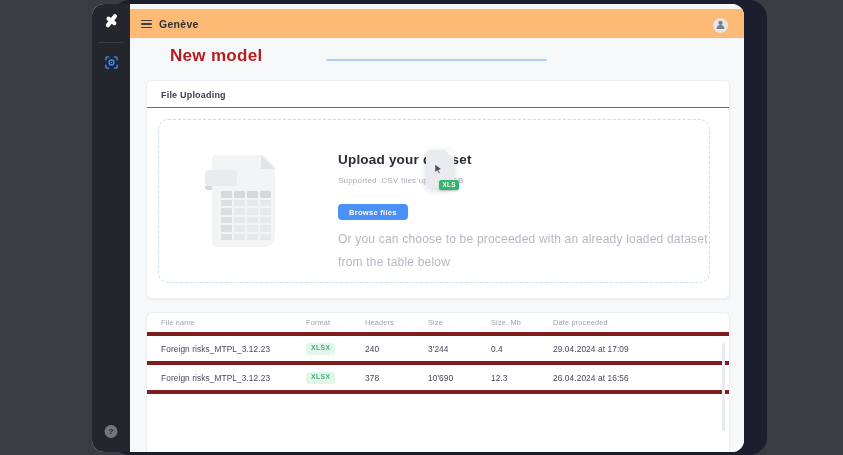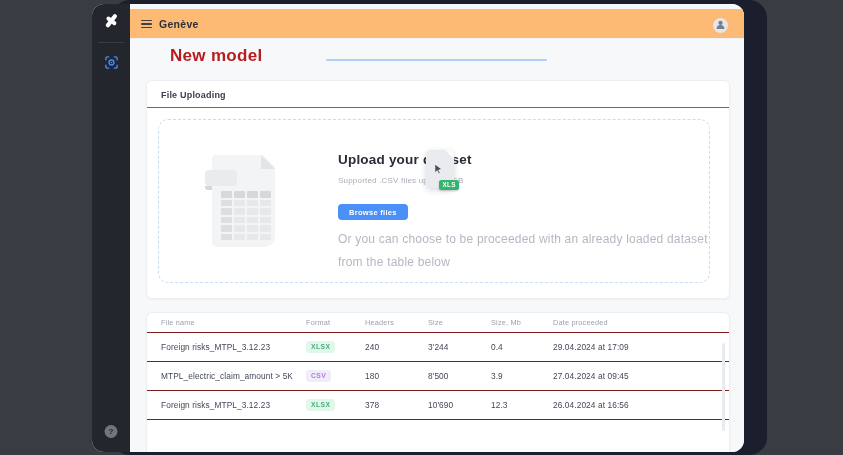--- a/index.html
+++ b/index.html
@@ -70,21 +70,21 @@
   .pg-select{display:flex;align-items:center;gap:2px;cursor:pointer;}
   .pg-value{font-size:7px;color:#3d4350;}
   .pg-caret{font-size:6px;color:#8d93a0;line-height:1;}
   .pg-range{font-size:7px;color:#565c66;}
   .pg-prev{font-size:11px;color:#bcc2cb;line-height:1;cursor:pointer;padding:0 2px;}
   .pg-next{font-size:11px;color:#6a7078;line-height:1;cursor:pointer;padding:0 2px;}
 
   .tgrid{display:grid;grid-template-columns:145px 59px 63px 63px 62px 1fr;align-items:center;padding:0 14px;}
   .thead{height:19px;}
   .th{font-size:7.3px;color:#9aa1ac;letter-spacing:.2px;}
-  .trow{height:29px;border-top:1px solid #7f1d1d;cursor:pointer;}
+  .trow{height:29px;border-top:4px solid #7f1d1d;cursor:pointer;}
   .trow:first-of-type{border-top:none;}
   .td{font-size:8.3px;color:#42485a;letter-spacing:.1px;white-space:nowrap;overflow:hidden;}
   .badge{display:inline-block;padding:2.5px 5px;border-radius:3px;font-size:6.8px;font-weight:700;letter-spacing:.4px;line-height:1;}
   .badge[data-variant="green"]{background:#e2f6eb;color:#46b37a;}
   .badge[data-variant="purple"]{background:#f2ecfa;color:#a97fe0;}
   .table-scroll-thumb{position:absolute;right:4px;top:30px;width:3px;height:88px;background:#e8ebf0;border-radius:2px;}
 </style>
 </head>
 <body>
 
@@ -211,28 +211,20 @@
 
         <div class="tgrid trow">
           <div class="td">Foreign risks_MTPL_3.12.23</div>
           <div class="td"><span class="badge" data-variant="green">XLSX</span></div>
           <div class="td">240</div>
           <div class="td">3'244</div>
           <div class="td">0.4</div>
           <div class="td">29.04.2024 at 17:09</div>
         </div>
 
-        <div class="tgrid trow">
-          <div class="td">MTPL_electric_claim_amount &gt; 5K</div>
-          <div class="td"><span class="badge" data-variant="purple">CSV</span></div>
-          <div class="td">180</div>
-          <div class="td">8'500</div>
-          <div class="td">3.9</div>
-          <div class="td">27.04.2024 at 09:45</div>
-        </div>
 
         <div class="tgrid trow">
           <div class="td">Foreign risks_MTPL_3.12.23</div>
           <div class="td"><span class="badge" data-variant="green">XLSX</span></div>
           <div class="td">378</div>
           <div class="td">10'690</div>
           <div class="td">12.3</div>
           <div class="td">26.04.2024 at 16:56</div>
         </div>
 

